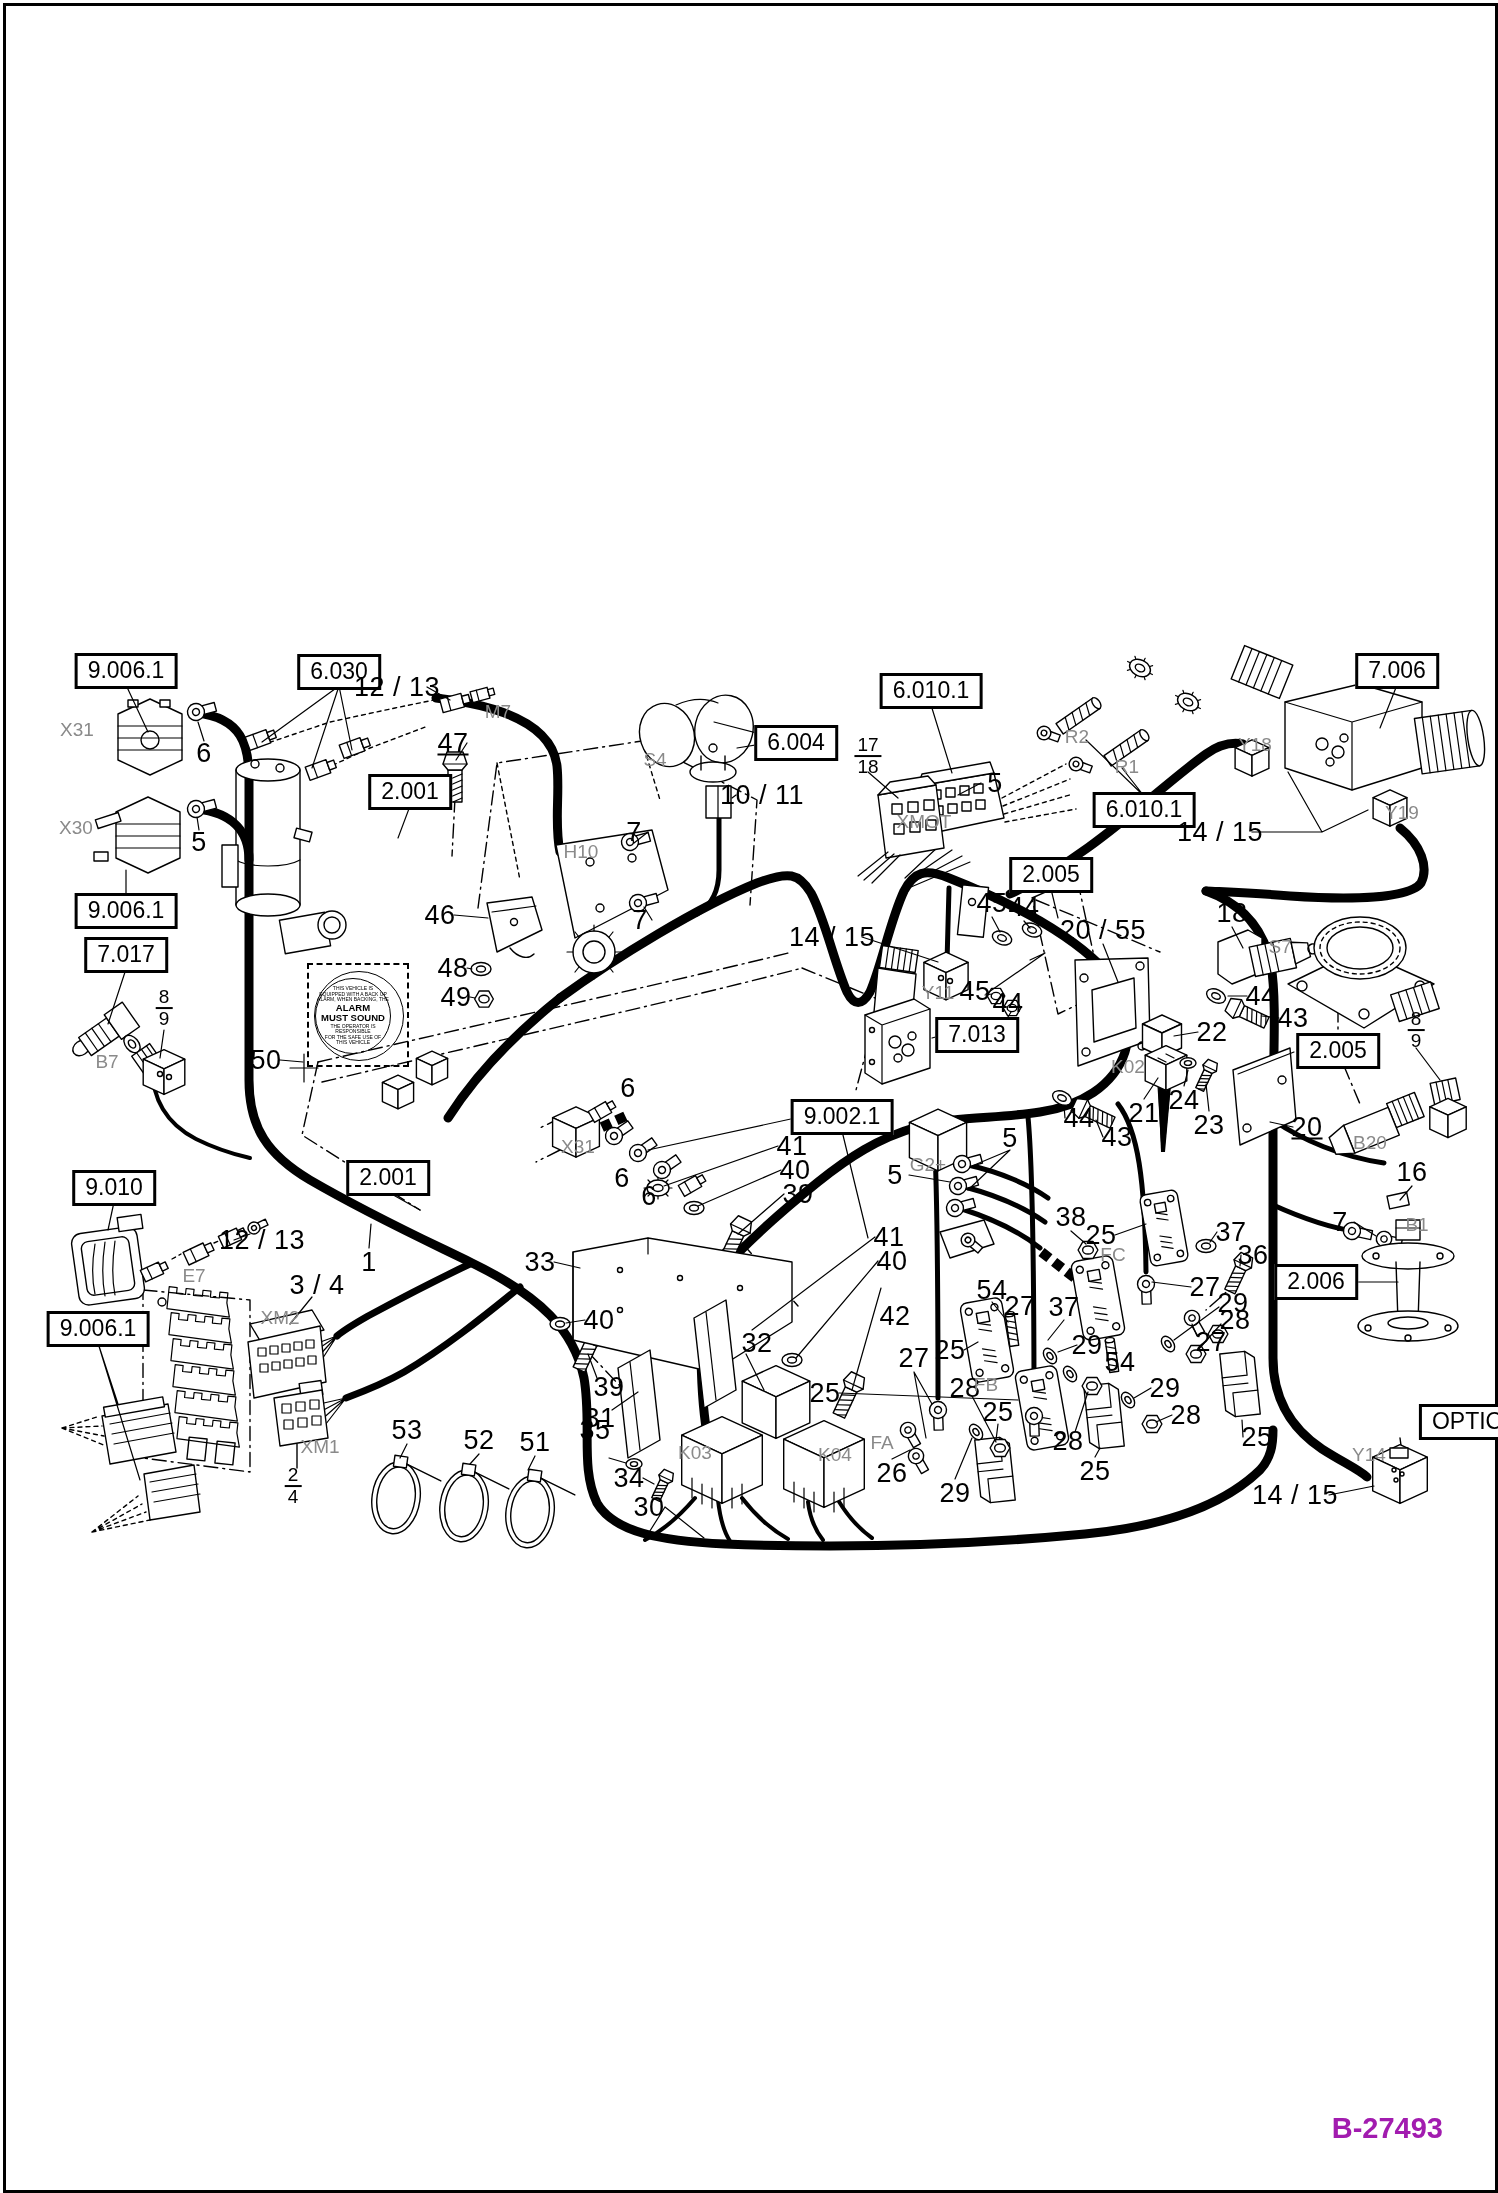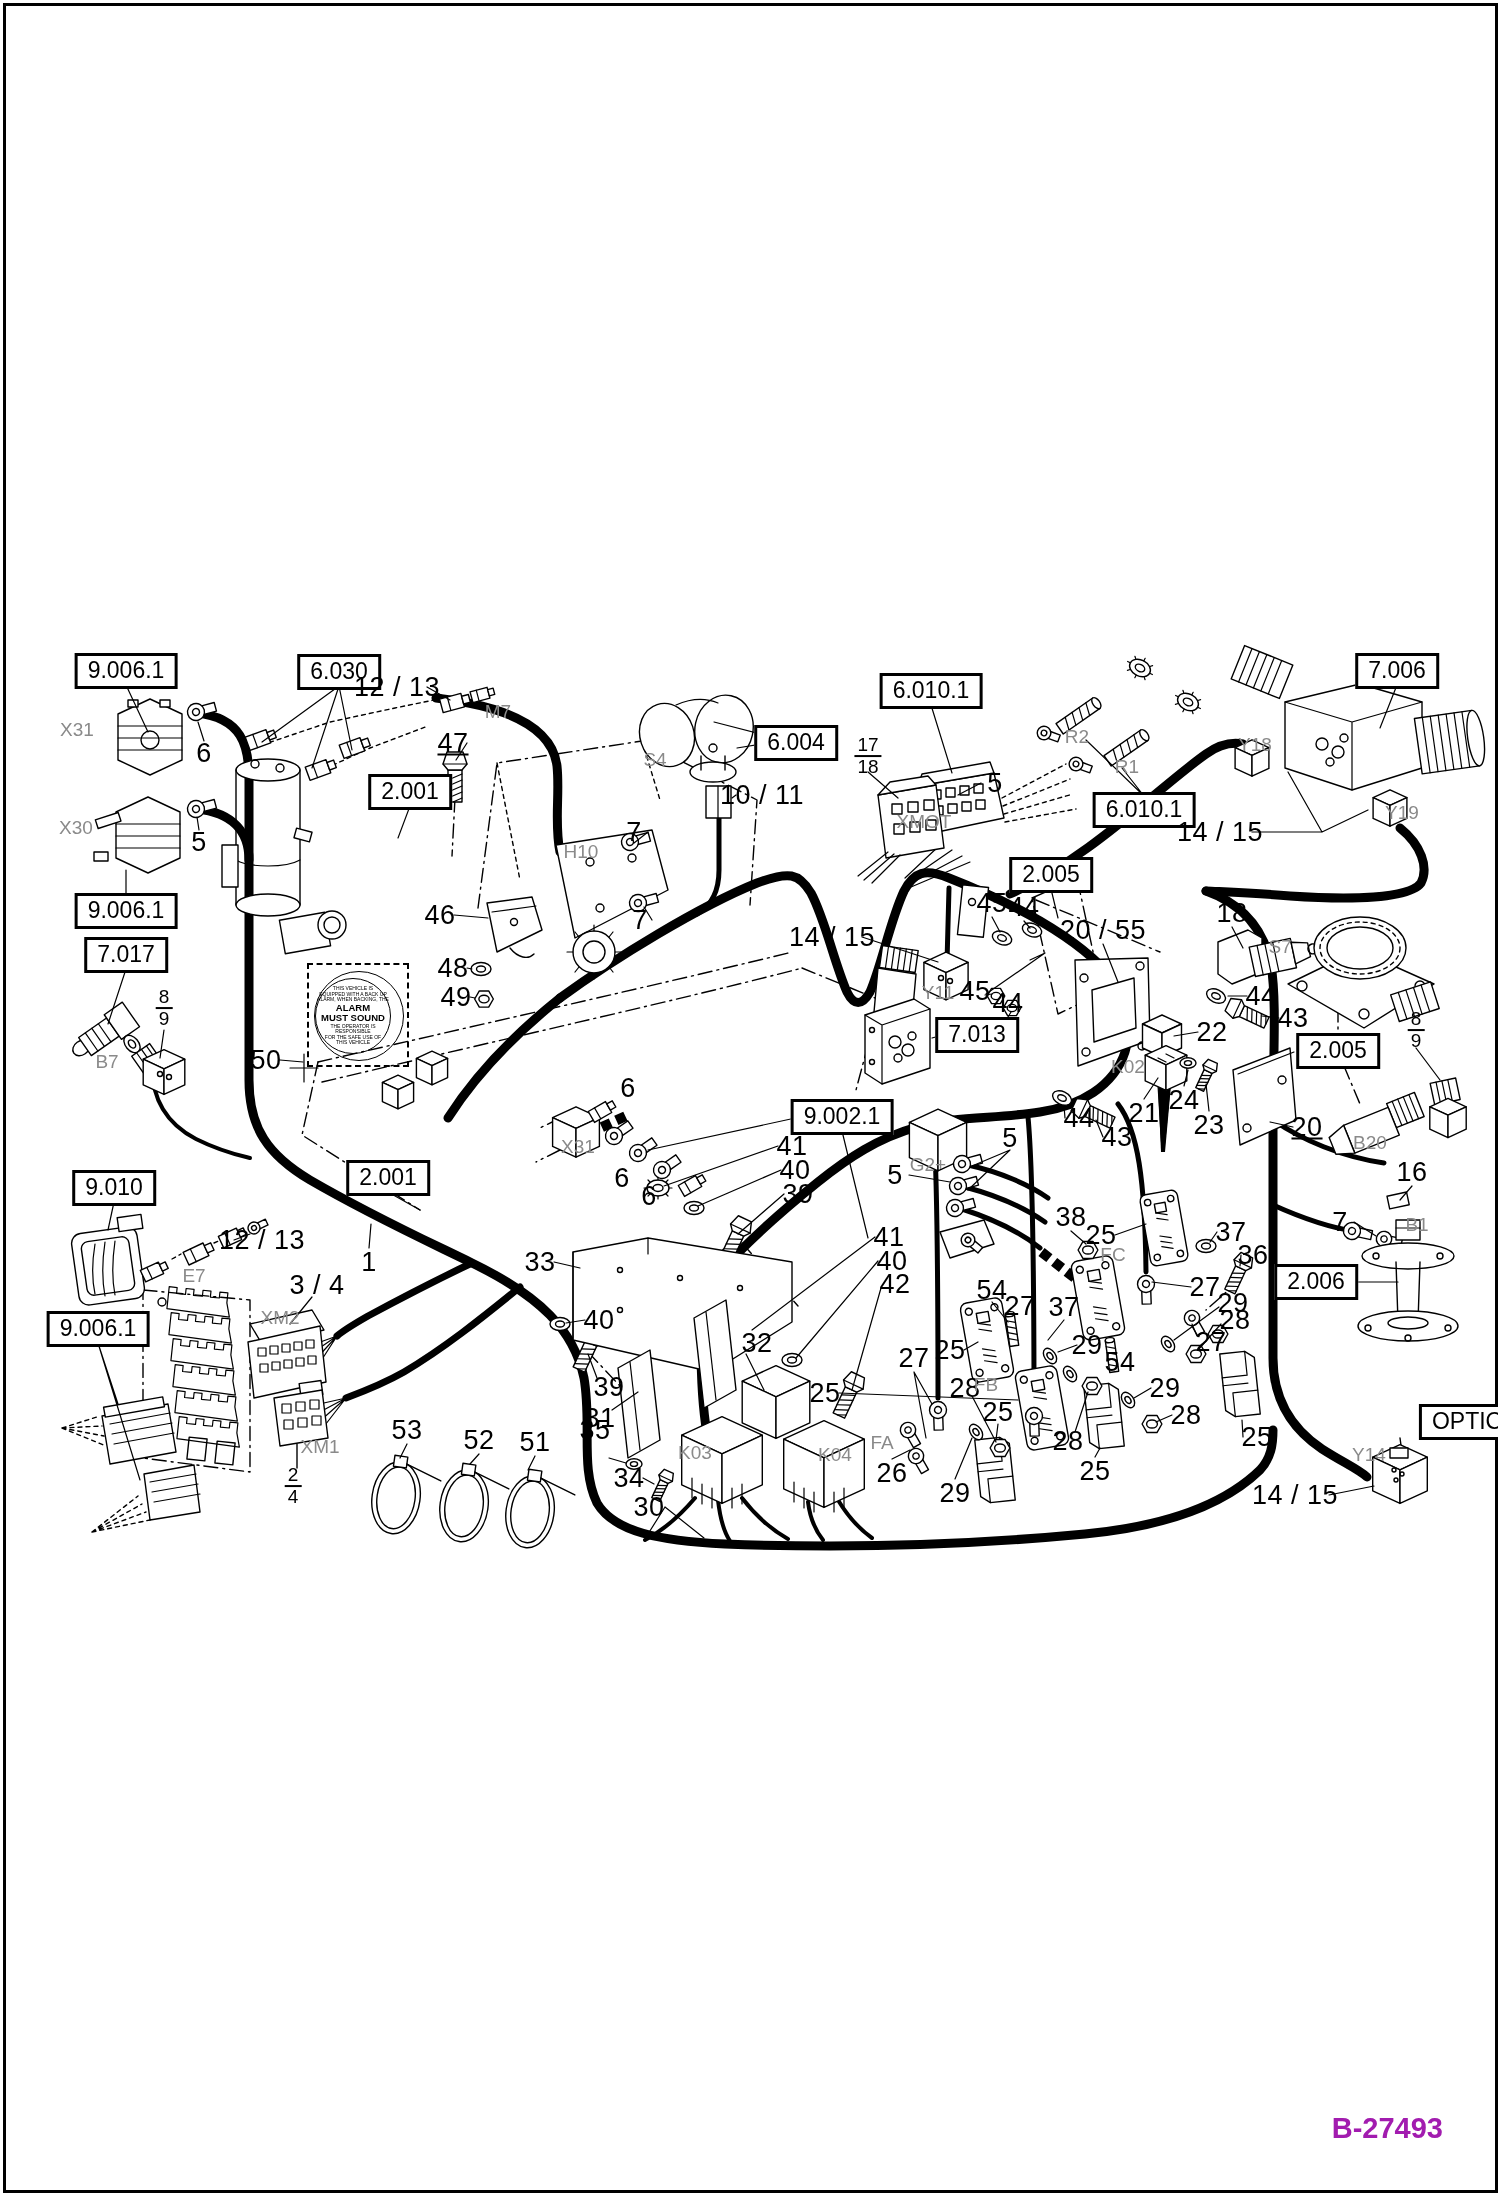--- a/index.html
+++ b/index.html
@@ -720,21 +720,21 @@
       <div class="callout" style="left: 792px; top: 1146px;">41</div>
       <div class="callout" style="left: 795px; top: 1170px;">40</div>
       <div class="callout" style="left: 798px; top: 1194px;">39</div>
       <div class="callout" style="left: 628px; top: 1088px;">6</div>
       <div class="callout" style="left: 622px; top: 1178px;">6</div>
       <div class="callout" style="left: 649px; top: 1196px;">6</div>
       <div class="callout" style="left: 895px; top: 1175px;">5</div>
       <div class="callout" style="left: 1010px; top: 1138px;">5</div>
       <div class="callout" style="left: 889px; top: 1237px;">41</div>
       <div class="callout" style="left: 892px; top: 1261px;">40</div>
-      <div class="callout" style="left: 895px; top: 1284px;">42</div>
+      <div class="callout" style="left: 895px; top: 1316px;">42</div>
       <div class="callout" style="left: 599px; top: 1320px;">40</div>
       <div class="callout" style="left: 609px; top: 1387px;">39</div>
       <div class="callout" style="left: 600px; top: 1418px;">31</div>
       <div class="callout" style="left: 757px; top: 1343px;">32</div>
       <div class="callout" style="left: 595px; top: 1430px;">35</div>
       <div class="callout" style="left: 629px; top: 1478px;">34</div>
       <div class="callout" style="left: 649px; top: 1507px;">30</div>
       <div class="callout" style="left: 825px; top: 1393px;">25</div>
       <div class="callout" style="left: 892px; top: 1473px;">26</div>
       <div class="callout" style="left: 914px; top: 1358px;">27</div>

